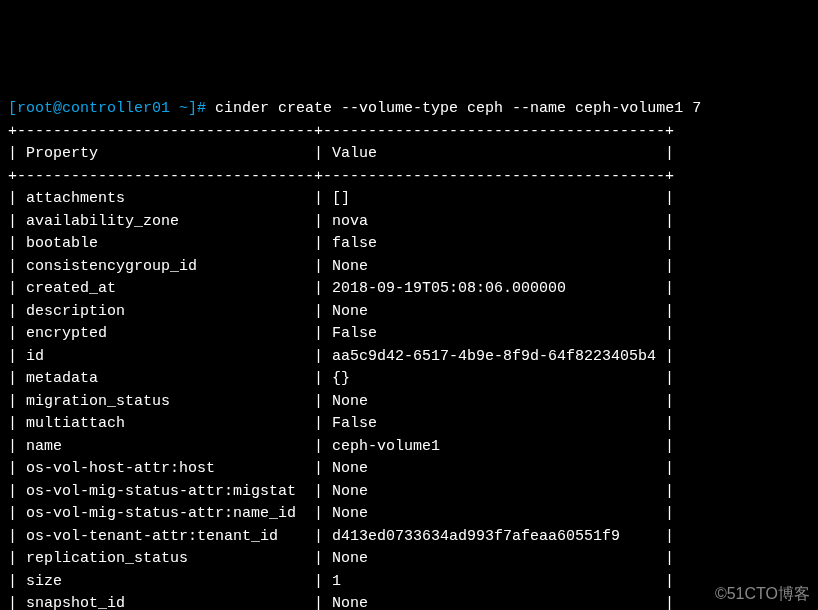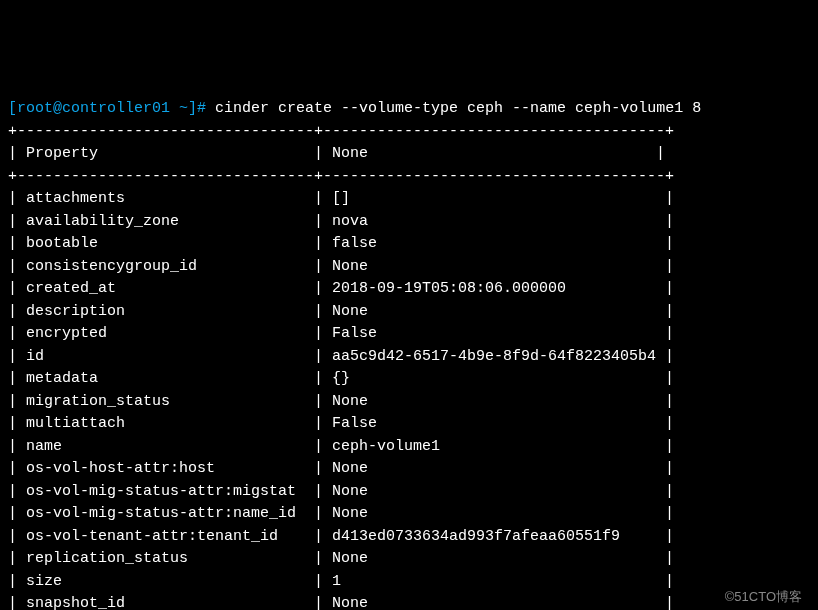--- a/index.html
+++ b/index.html
@@ -13,35 +13,35 @@
     white-space: pre;
     width: 818px;
     height: 610px;
     box-sizing: border-box;
     overflow: hidden;
     position: relative;
   }
   .watermark {
     position: absolute;
     bottom: 4px;
-    right: 16px;
+    right: 8px;
     color: #888888;
-    font-size: 13px;
+    font-size: 16px;
     font-family: Arial, sans-serif;
   }
   .prompt-part { color: #0ea5e9; }
 </style>
 </head>
 <body>
 
 
 
-<span class="prompt-part">[root@controller01 ~]#</span> <span>cinder create --volume-type ceph --name ceph-volume1 8</span>
+<span class="prompt-part">[root@controller01 ~]#</span> <span>cinder create --volume-type ceph --name ceph-volume1 7</span>
 <span id="border-line">+---------------------------------+--------------------------------------+</span>
-<span id="header-line">| Property                        | None                                |</span>
+<span id="header-line">| Property                        | Value                                |</span>
 <span id="border-line2">+---------------------------------+--------------------------------------+</span>
 <span id="body-lines">| attachments                     | []                                   |
 | availability_zone               | nova                                 |
 | bootable                        | false                                |
 | consistencygroup_id             | None                                 |
 | created_at                      | 2018-09-19T05:08:06.000000           |
 | description                     | None                                 |
 | encrypted                       | False                                |
 | id                              | aa5c9d42-6517-4b9e-8f9d-64f8223405b4 |
 | metadata                        | {}                                   |

